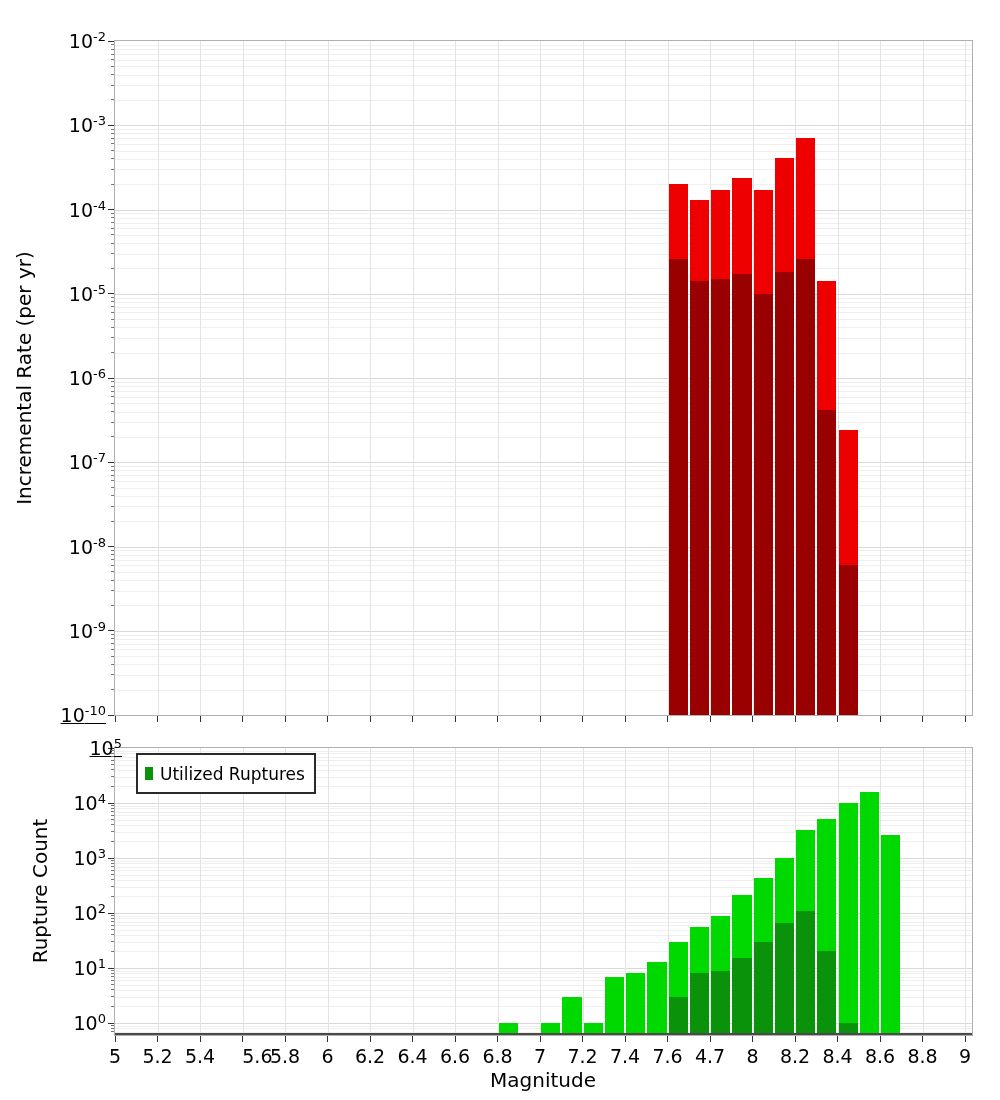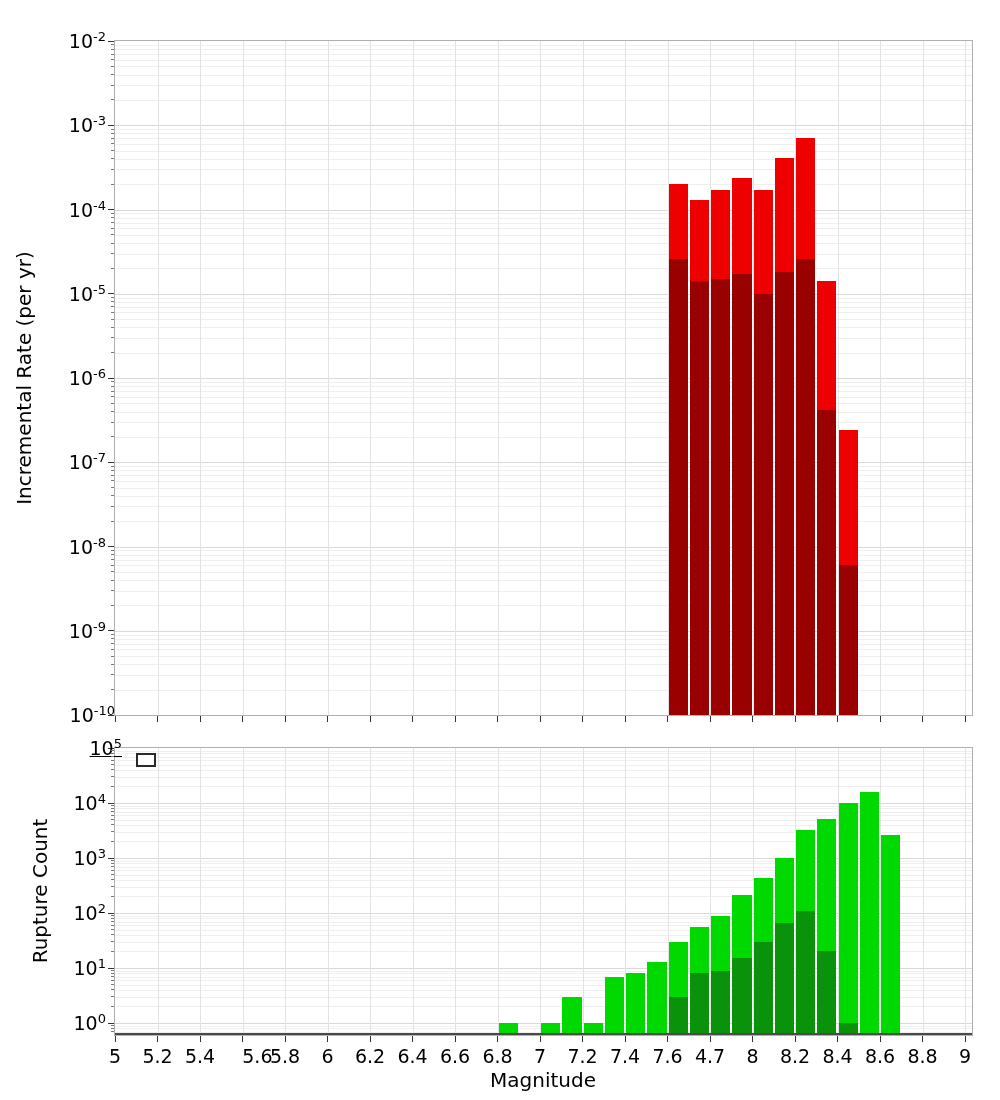--- a/index.html
+++ b/index.html
@@ -271,21 +271,21 @@
     <div class="ytick-label" style="left: 36px; top: 282.8px;"><span>10</span><sup>-5</sup></div>
     <div class="tick" style="left: 108px; top: 377.5px; width: 6px; height: 1px;"></div>
     <div class="ytick-label" style="left: 36px; top: 367px;"><span>10</span><sup>-6</sup></div>
     <div class="tick" style="left: 108px; top: 461.8px; width: 6px; height: 1px;"></div>
     <div class="ytick-label" style="left: 36px; top: 451.3px;"><span>10</span><sup>-7</sup></div>
     <div class="tick" style="left: 108px; top: 546px; width: 6px; height: 1px;"></div>
     <div class="ytick-label" style="left: 36px; top: 535.5px;"><span>10</span><sup>-8</sup></div>
     <div class="tick" style="left: 108px; top: 630.3px; width: 6px; height: 1px;"></div>
     <div class="ytick-label" style="left: 36px; top: 619.8px;"><span>10</span><sup>-9</sup></div>
     <div class="tick" style="left: 108px; top: 714.5px; width: 6px; height: 1px;"></div>
-    <div class="ytick-label" style="left: 45px; top: 704px;"><span>10</span><sup>-10</sup></div>
+    <div class="ytick-label" style="left: 36px; top: 704px; text-decoration: underline;"><span>10</span><sup>-10</sup></div>
     <div class="tick" style="left: 111px; top: 44.4px; width: 3px; height: 1px; background: rgb(119, 119, 119);"></div>
     <div class="tick" style="left: 111px; top: 48.7px; width: 3px; height: 1px; background: rgb(119, 119, 119);"></div>
     <div class="tick" style="left: 111px; top: 53.6px; width: 3px; height: 1px; background: rgb(119, 119, 119);"></div>
     <div class="tick" style="left: 111px; top: 59.2px; width: 3px; height: 1px; background: rgb(119, 119, 119);"></div>
     <div class="tick" style="left: 111px; top: 65.9px; width: 3px; height: 1px; background: rgb(119, 119, 119);"></div>
     <div class="tick" style="left: 111px; top: 74px; width: 3px; height: 1px; background: rgb(119, 119, 119);"></div>
     <div class="tick" style="left: 111px; top: 84.6px; width: 3px; height: 1px; background: rgb(119, 119, 119);"></div>
     <div class="tick" style="left: 111px; top: 99.4px; width: 3px; height: 1px; background: rgb(119, 119, 119);"></div>
     <div class="tick" style="left: 111px; top: 128.6px; width: 3px; height: 1px; background: rgb(119, 119, 119);"></div>
     <div class="tick" style="left: 111px; top: 132.9px; width: 3px; height: 1px; background: rgb(119, 119, 119);"></div>
@@ -455,14 +455,18 @@
     <div class="xtick-label" style="left: 765px; top: 1045px;">8.2</div>
     <div class="tick" style="left: 837px; top: 1036px; width: 1px; height: 6px;"></div>
     <div class="xtick-label" style="left: 807.5px; top: 1045px;">8.4</div>
     <div class="tick" style="left: 879.5px; top: 1036px; width: 1px; height: 6px;"></div>
     <div class="xtick-label" style="left: 850px; top: 1045px;">8.6</div>
     <div class="tick" style="left: 922px; top: 1036px; width: 1px; height: 6px;"></div>
     <div class="xtick-label" style="left: 892.5px; top: 1045px;">8.8</div>
     <div class="tick" style="left: 964.5px; top: 1036px; width: 1px; height: 6px;"></div>
     <div class="xtick-label" style="left: 935px; top: 1045px;">9</div>
     <div class="legend" style="left: 136px; top: 753px;">
+      <div class="legend-row">
+        <div class="legend-swatch" style="background: rgb(10, 147, 10);"></div>
+        <span>Utilized Ruptures</span>
+      </div>
     </div>
   </div>
 
 </body></html>

